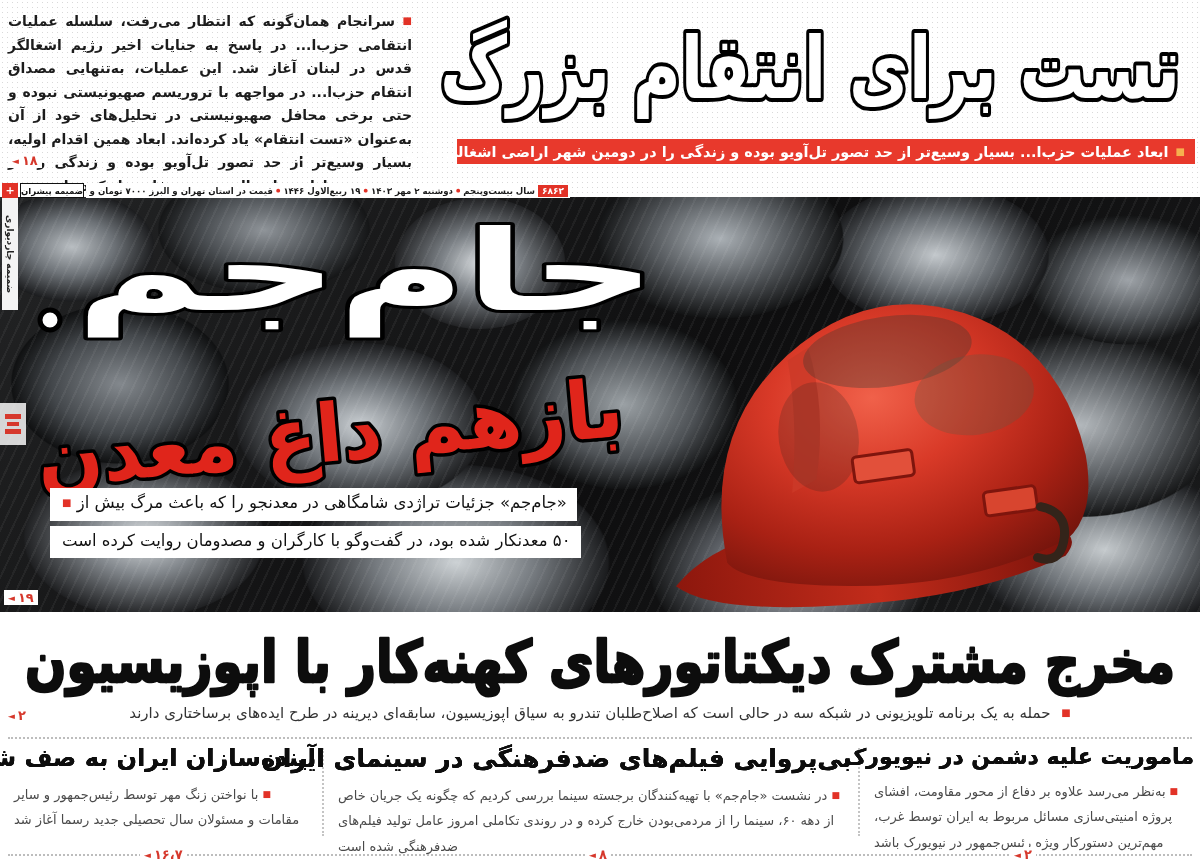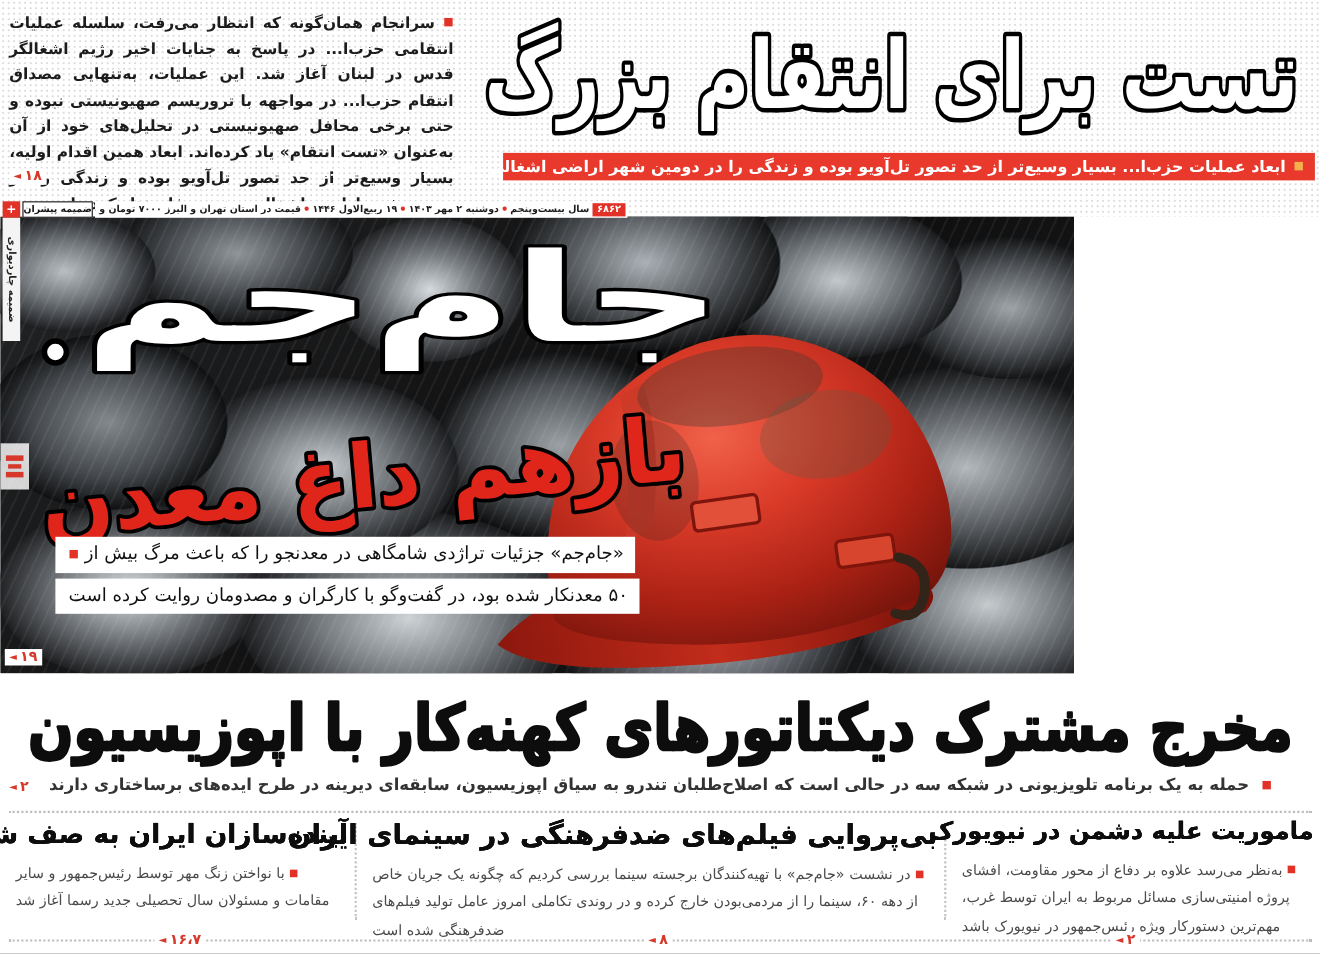--- a/index.html
+++ b/index.html
@@ -65,21 +65,21 @@
     display:flex; align-items:center; justify-content:center;
   }
   .side-strip {
     position:absolute; left:2px; top:198px; width:16px; height:112px; z-index:7;
     background:#f4f4f4; color:#222;
     writing-mode: vertical-rl; font-size:9px; font-weight:bold;
     display:flex; align-items:center; justify-content:center; letter-spacing:1px;
   }
   
   .photo {
-    position:absolute; left:0; top:197px; width:976px; height:415px; overflow:hidden;
+    position:absolute; left:0; top:197px; width:1200px; height:415px; overflow:hidden;
     background:
       repeating-linear-gradient(115deg, rgba(255,255,255,0.05) 0 2px, rgba(0,0,0,0) 2px 10px),
       radial-gradient(120px 80px at 6% 12%, #b9bec2 0%, #6d7277 35%, #1c1d1f 68%, rgba(0,0,0,0) 69%),
       radial-gradient(150px 90px at 22% 8%, #8f9499 0%, #4a4e52 40%, #151617 70%, rgba(0,0,0,0) 71%),
       radial-gradient(130px 100px at 40% 16%, #d6dadd 0%, #7b8085 30%, #232426 65%, rgba(0,0,0,0) 66%),
       radial-gradient(170px 110px at 60% 10%, #aab0b5 0%, #55595d 40%, #131415 72%, rgba(0,0,0,0) 73%),
       radial-gradient(160px 100px at 78% 14%, #c3c8cc 0%, #696e73 38%, #1a1b1d 70%, rgba(0,0,0,0) 71%),
       radial-gradient(140px 90px at 94% 20%, #9ea3a8 0%, #505458 42%, #141516 71%, rgba(0,0,0,0) 72%),
       radial-gradient(150px 110px at 10% 45%, #83888d 0%, #44484c 45%, #101112 72%, rgba(0,0,0,0) 73%),
       radial-gradient(180px 120px at 30% 55%, #c9ced2 0%, #71767b 35%, #1d1e20 68%, rgba(0,0,0,0) 69%),
@@ -105,21 +105,21 @@
     position:absolute; left:0; top:206px; width:26px; height:42px; z-index:4;
     background:rgba(255,255,255,0.82); display:flex; flex-direction:column;
     align-items:center; justify-content:center; gap:3px;
   }
   .edge-stamp i { display:block; width:16px; height:5px; background:#d6382c; }
   .edge-stamp i.s2 { width:12px; height:4px; }
   
   .second-lead-svg { position:absolute; left:8px; top:616px; width:1184px; height:92px; overflow:visible; }
   .second-sub {
     position:absolute; left:0; top:704px; width:1200px; text-align:center;
-    font-size:15px; font-weight:700; color:#333; direction:rtl;
+    font-size:15px; font-weight:400; color:#333; direction:rtl;
   }
   .second-sub .sq { margin-left:6px; }
   .hr-dotted { position:absolute; left:8px; width:1184px; border-top:2px dotted #bdbdbd; }
   .vr-dotted { position:absolute; border-left:2px dotted #c4c4c4; height:88px; top:748px; }
   
   .bcol { position:absolute; top:744px; direction:rtl; }
   .bcol .btitle {
     text-align:center; font-weight:900; color:#0d0d0d; white-space:nowrap;
     font-size:25px; letter-spacing:-0.5px; margin-bottom:10px;
     text-shadow: 0 0 0.6px #0d0d0d, 0 0 0.6px #0d0d0d;

